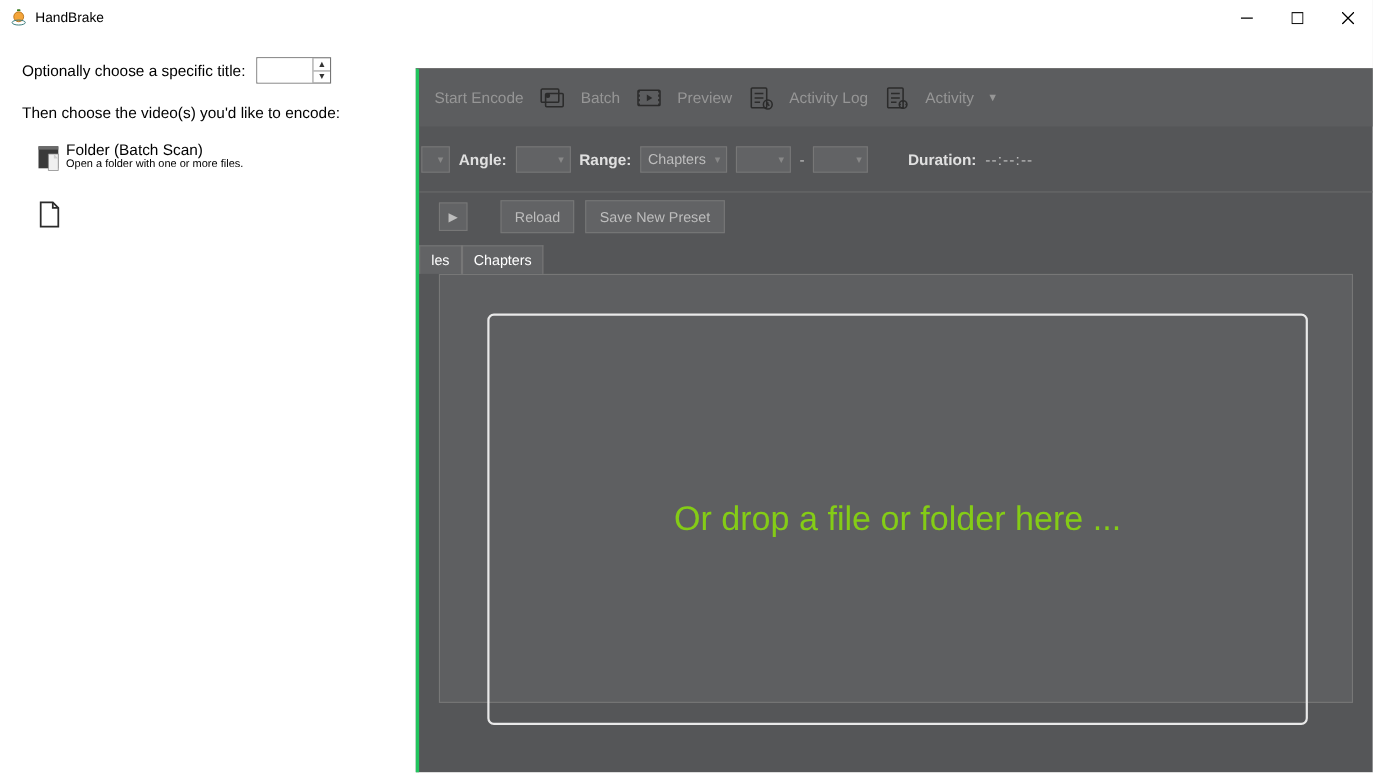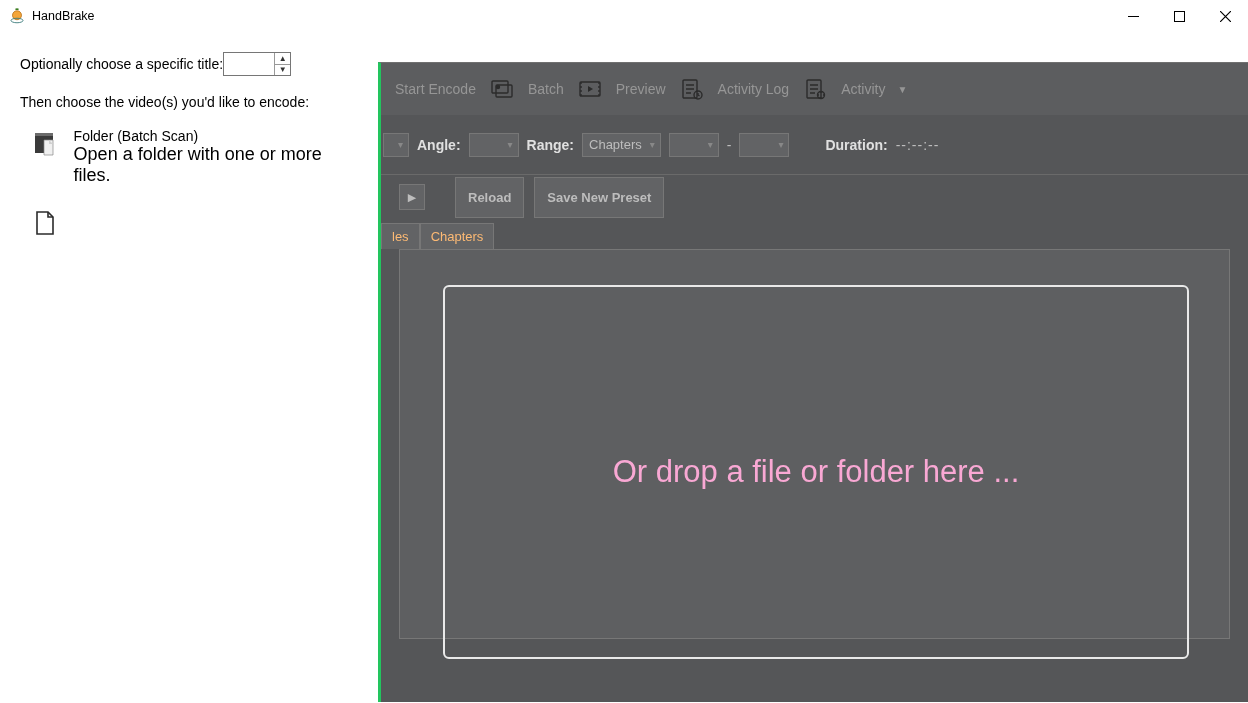--- a/index.html
+++ b/index.html
@@ -88,67 +88,67 @@
   }
   .dd::after {
     content:"▾"; position:absolute; right:5px; font-size:10px; color:#888;
   }
 
   .presetrow {
     height: 44px;
     display:flex; align-items:center; gap:10px; padding:0 18px;
   }
   .pbtn {
-    height:41px; padding:0 12px;
+    height:30px; padding:0 12px;
     border:1px solid #777; background:#626365; color:#bdbdbd;
-    display:inline-flex; align-items:center; font-size:13px;font-weight:bold;
+    display:inline-flex; align-items:center; font-size:13px;
   }
   .sqbtn {
     width:26px; height:26px; border:1px solid #777; background:#626365;
     display:inline-flex;align-items:center;justify-content:center;color:#bdbdbd;
     font-size:11px;
   }
 
   .tabsrow {
     height:30px; display:flex; align-items:flex-end; padding:0 18px; gap:0;
   }
   .tab {
     height:26px; padding:0 10px; border:1px solid #777; border-bottom:none;
-    background:#626365; color:#fdba74; font-size:13px;
+    background:#626365; color:#ffffff; font-size:13px;
     display:inline-flex;align-items:center;
   }
   .tabcontent {
     margin: 0 18px; height: 390px;
     border:1px solid #777; background:#5e5f61;
   }
 
   .dropzone {
     position:absolute;
     left: 62px; top: 222px;
     width: 746px; height: 374px;
     border: 2px solid #e9e9e9;
     border-radius: 6px;
     display:flex;align-items:center;justify-content:center;
-    color:#f9a8d4; font-size:31px; font-weight:300;
+    color:#84cc16; font-size:31px; font-weight:300;
   }
 
   
   .sourcepanel {
     position:absolute;
     left: 20px; top: 20px;
     width: 340px;
     color:#000;
   }
   .sourcepanel h1 {
     font-size: 27px;
     font-weight: 400;
     margin: 0 0 22px 0;
   }
   .optrow {
-    display:flex; align-items:center; 
+    display:flex; align-items:center; gap:10px;
     font-size:14px; margin-bottom:18px;
   }
   .spinbox {
     display:flex;
     border:1px solid #767676;
     height:24px;
   }
   .spinbox input {
     width:50px; border:none; padding:0 4px; font-size:13px; outline:none;
   }
@@ -156,25 +156,25 @@
     width:16px; display:flex; flex-direction:column;
     border-left:1px solid #999;
   }
   .spinbtns div {
     flex:1; display:flex;align-items:center;justify-content:center;
     font-size:8px; color:#333;
   }
   .spinbtns div:first-child { border-bottom:1px solid #999; }
   .choicehint { font-size:14px; margin-bottom:18px; }
   .srcitem {
-    display:flex; gap:14px; margin: 13px 0 22px 10px; cursor:pointer;
+    display:flex; margin: 13px 0 22px 10px; cursor:pointer;
   }
   .srcitem .ic { width:30px;height:30px; display:flex;align-items:center;justify-content:center; }
   .srcitem .txt .t1 { font-size:14px; }
-  .srcitem .txt .t2 { font-size:18px; color:#000; }
+  .srcitem .txt .t2 { font-size:10px; color:#000; }
 
   .dash { color:#bdbdbd; }
   .durval { color:#bdbdbd; letter-spacing:1px; }
 </style>
 </head>
 <body>
 
 <div class="titlebar">
   <span class="logo">
     <svg viewBox="0 0 24 24" width="18" height="18">

